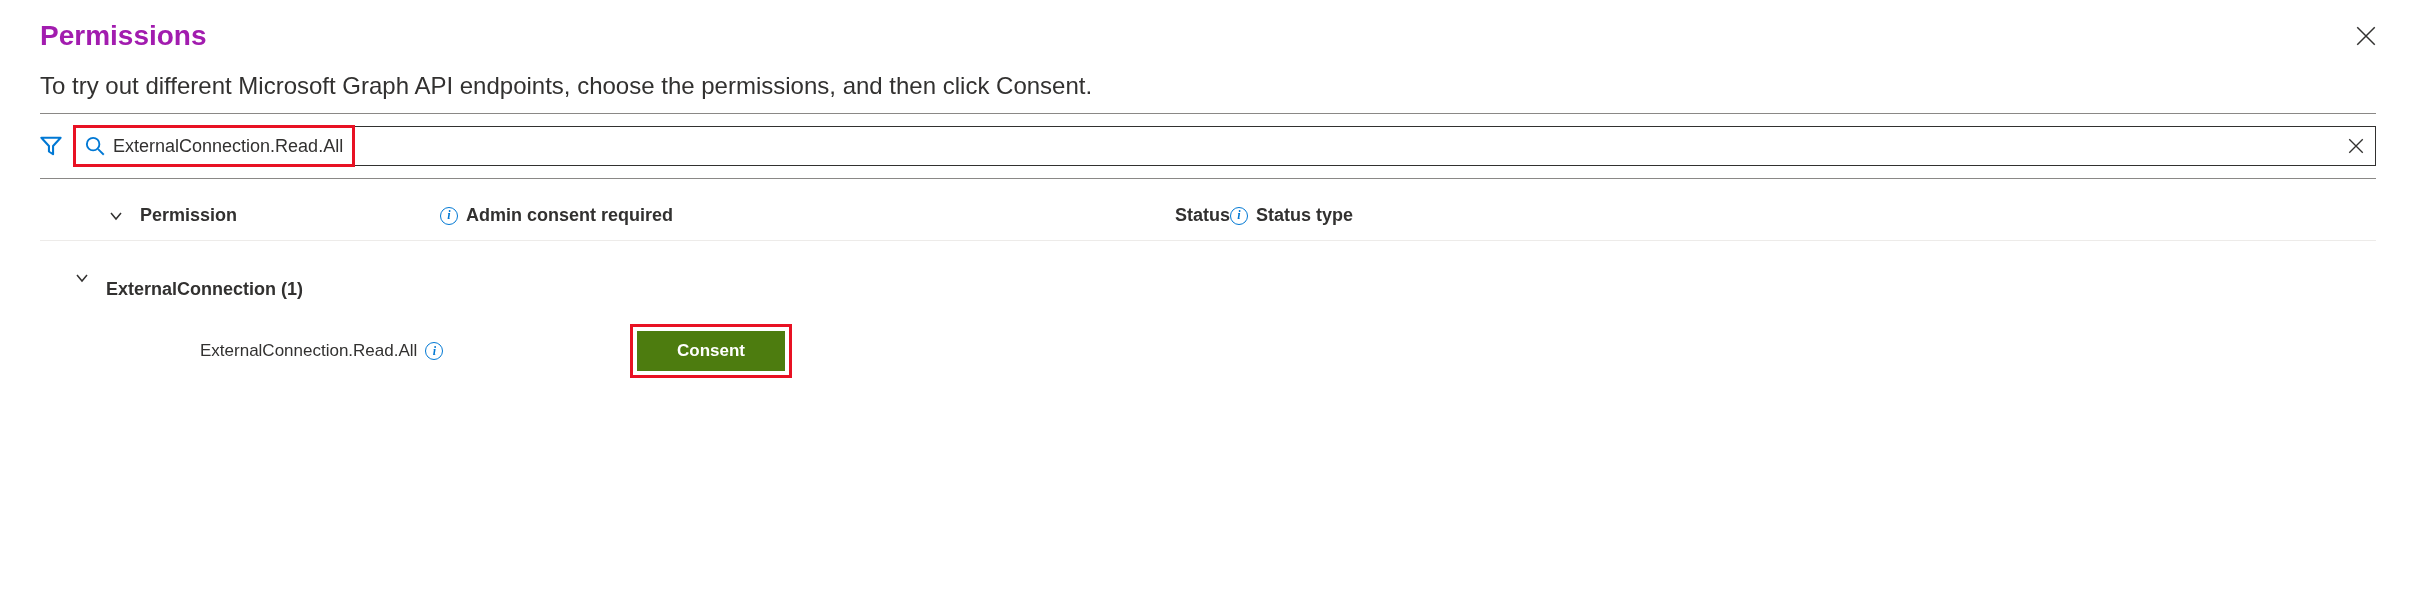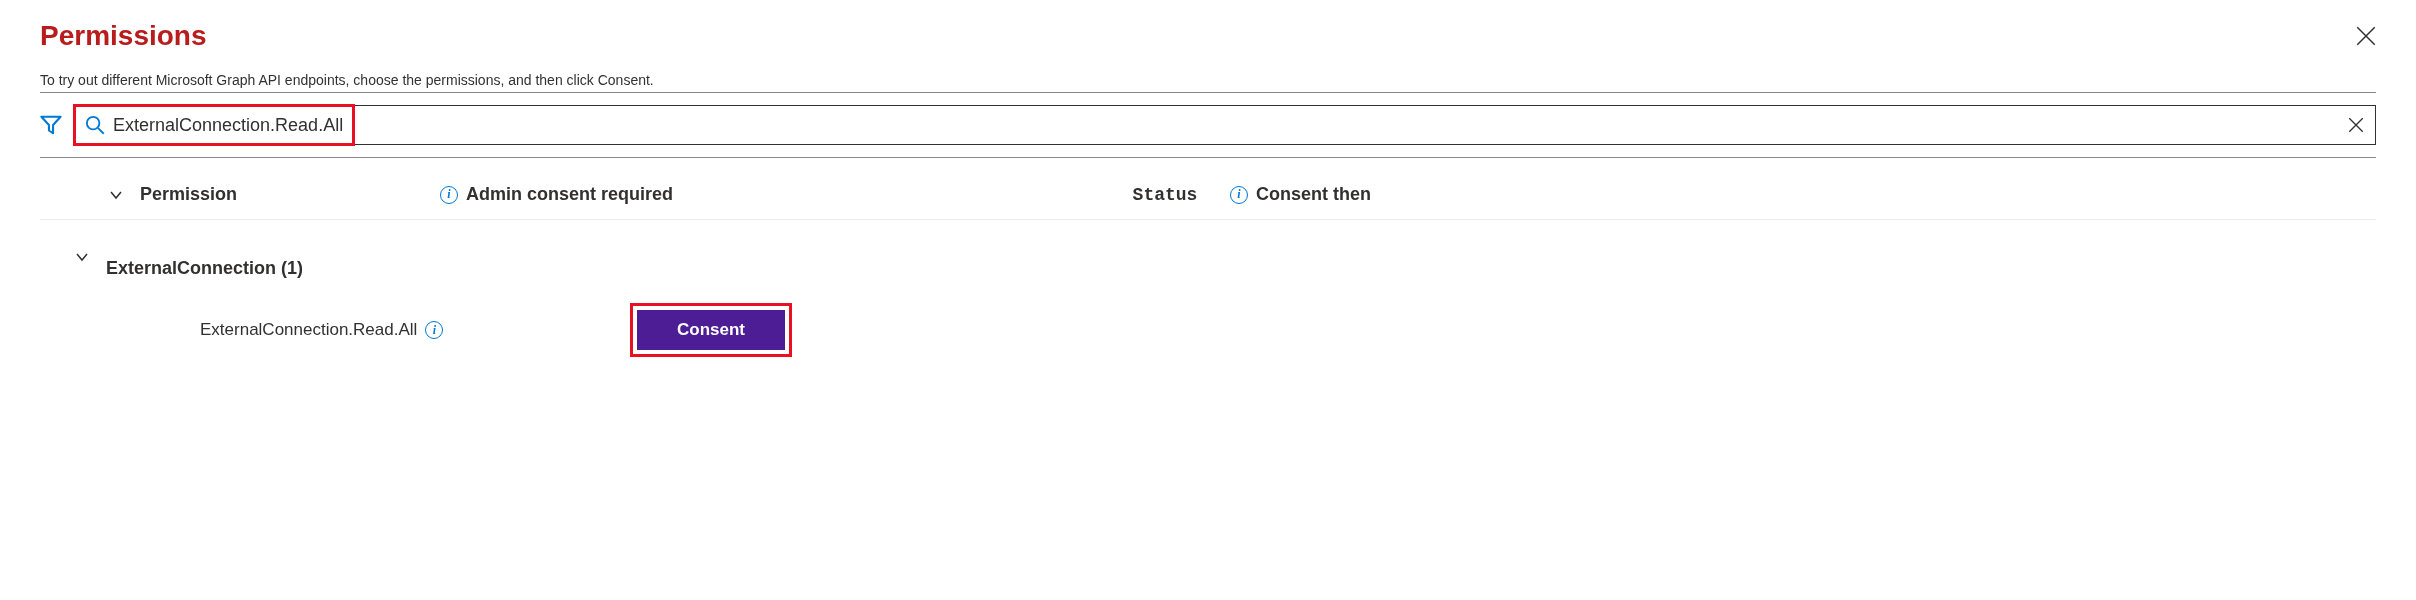--- a/index.html
+++ b/index.html
@@ -11,31 +11,31 @@
     }
     .header-row {
       display: flex;
       justify-content: space-between;
       align-items: center;
       margin-bottom: 20px;
     }
     .title {
       font-size: 28px;
       font-weight: 600;
-      color: #b91c1c;
+      color: #a21caf;
     }
     .close-icon {
       cursor: pointer;
       width: 20px;
       height: 20px;
     }
     .description {
-      font-size: 14px;
-      color: #323130;
-      margin-bottom: 4px;
+      font-size: 24px;
+      color: #323130;
+      margin-bottom: 13px;
     }
     .divider {
       border: none;
       border-top: 1px solid #8a8886;
       margin-bottom: 12px;
     }
     .search-row {
       display: flex;
       align-items: center;
       gap: 12px;
@@ -106,22 +106,21 @@
       flex: 0 0 300px;
     }
     .col-admin {
       flex: 0 0 660px;
       display: flex;
       align-items: center;
       gap: 8px;
     }
     .col-status {
       flex: 0 0 130px;
-      text-align: center;
-      font-family: Liberation Mono, monospace;
+      text-align: right;
     }
     .col-consent-type {
       flex: 1;
       display: flex;
       align-items: center;
       gap: 8px;
     }
     .info-circle {
       display: inline-flex;
       align-items: center;
@@ -177,21 +176,21 @@
     }
     .data-row .admin-val {
       flex: 0 0 540px;
     }
     .data-row .status-cell {
       flex: 0 0 210px;
       display: flex;
       align-items: center;
     }
     .consent-button {
-      background: #4c1d95;
+      background: #4d7c0f;
       color: #fff;
       border: none;
       padding: 10px 40px;
       font-size: 17px;
       font-weight: 600;
       cursor: pointer;
       font-family: inherit;
     }
     .consent-highlight {
       border: 3px solid #e81123;
@@ -239,21 +238,21 @@
     </svg>
   </div>
   <div class="col-permission">Permission</div>
   <div class="col-admin">
     <span class="info-circle">i</span>
     <span>Admin consent required</span>
   </div>
   <div class="col-status">Status</div>
   <div class="col-consent-type">
     <span class="info-circle">i</span>
-    <span>Consent then</span>
+    <span>Status type</span>
   </div>
 </div>
 
 <div class="group-row">
   <div class="chevron-container">
     <svg class="chevron" viewBox="0 0 16 16">
       <path d="M3 5 L8 11 L13 5" stroke="#323130" stroke-width="1.5" fill="none"></path>
     </svg>
   </div>
   <div class="group-name">ExternalConnection (1)</div>

